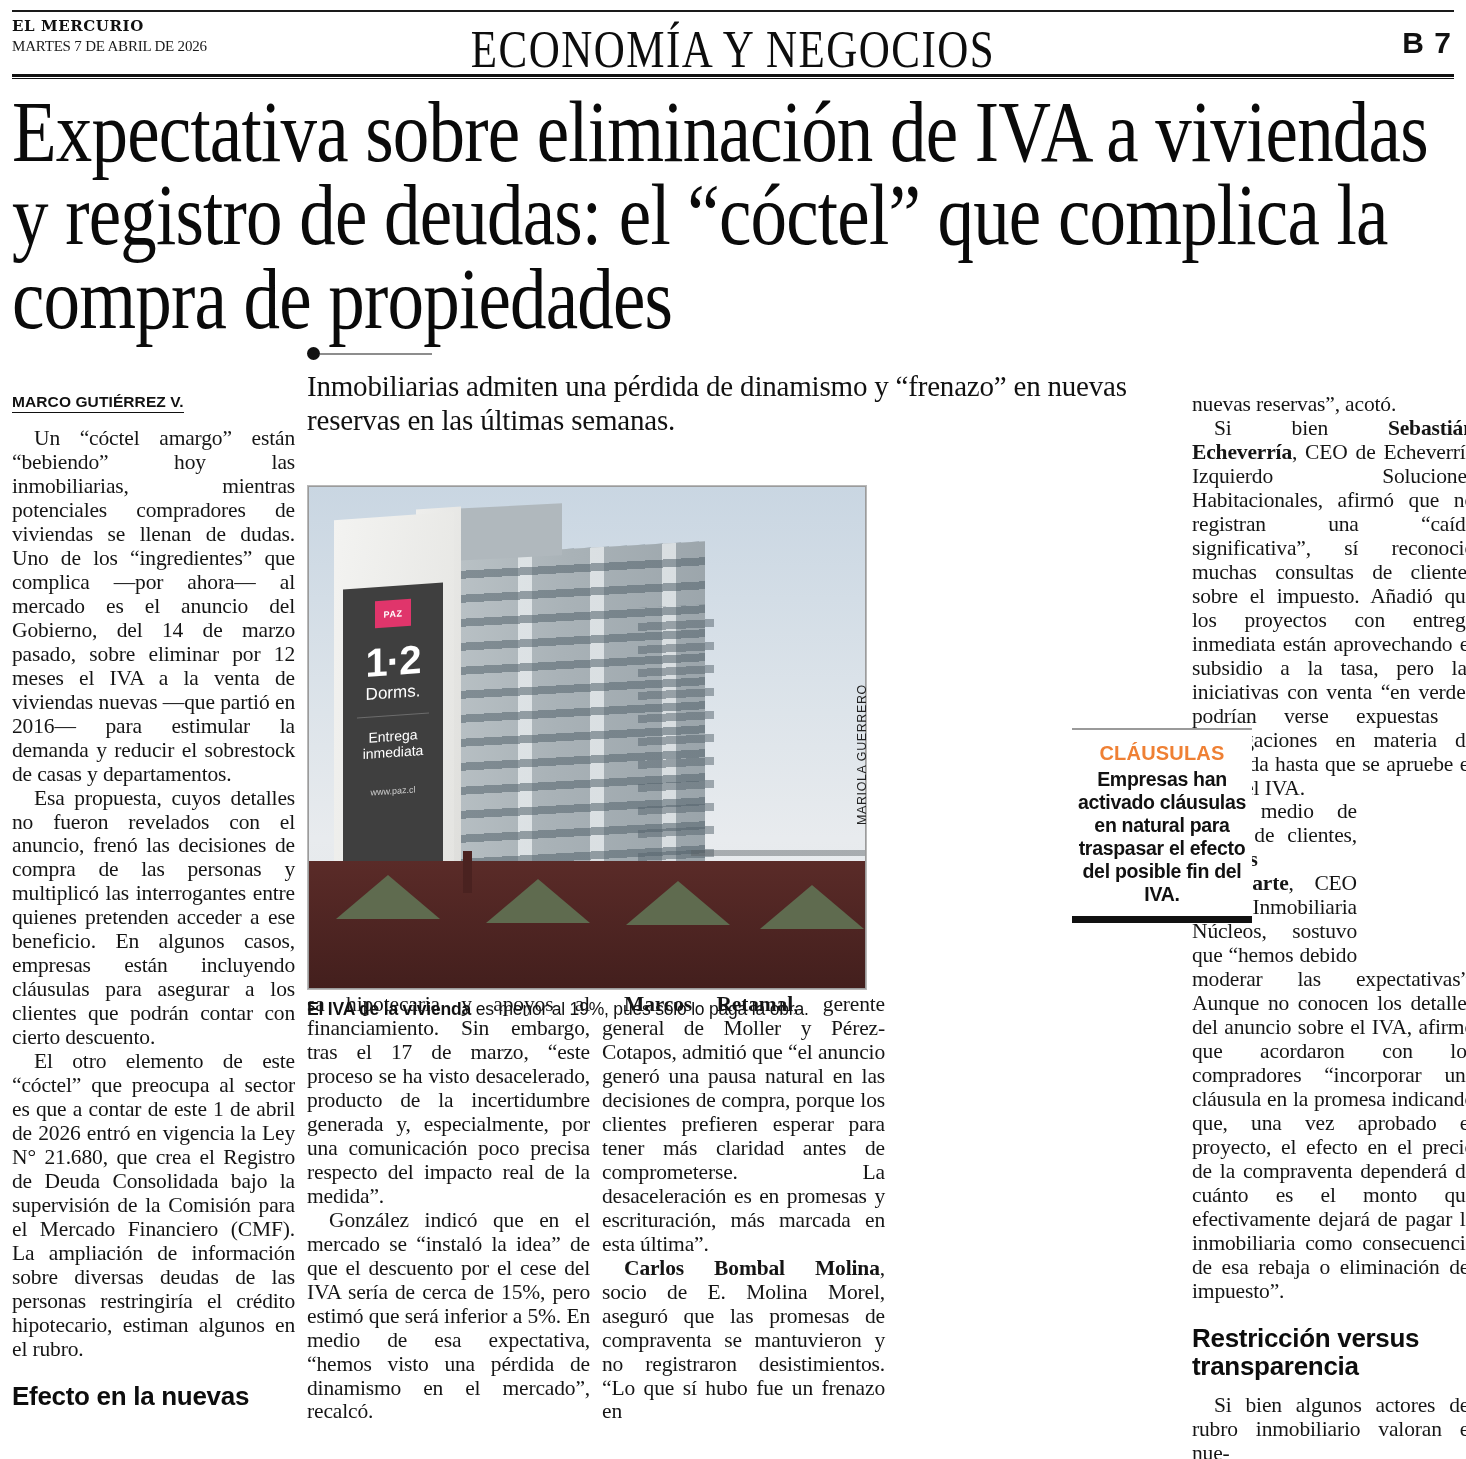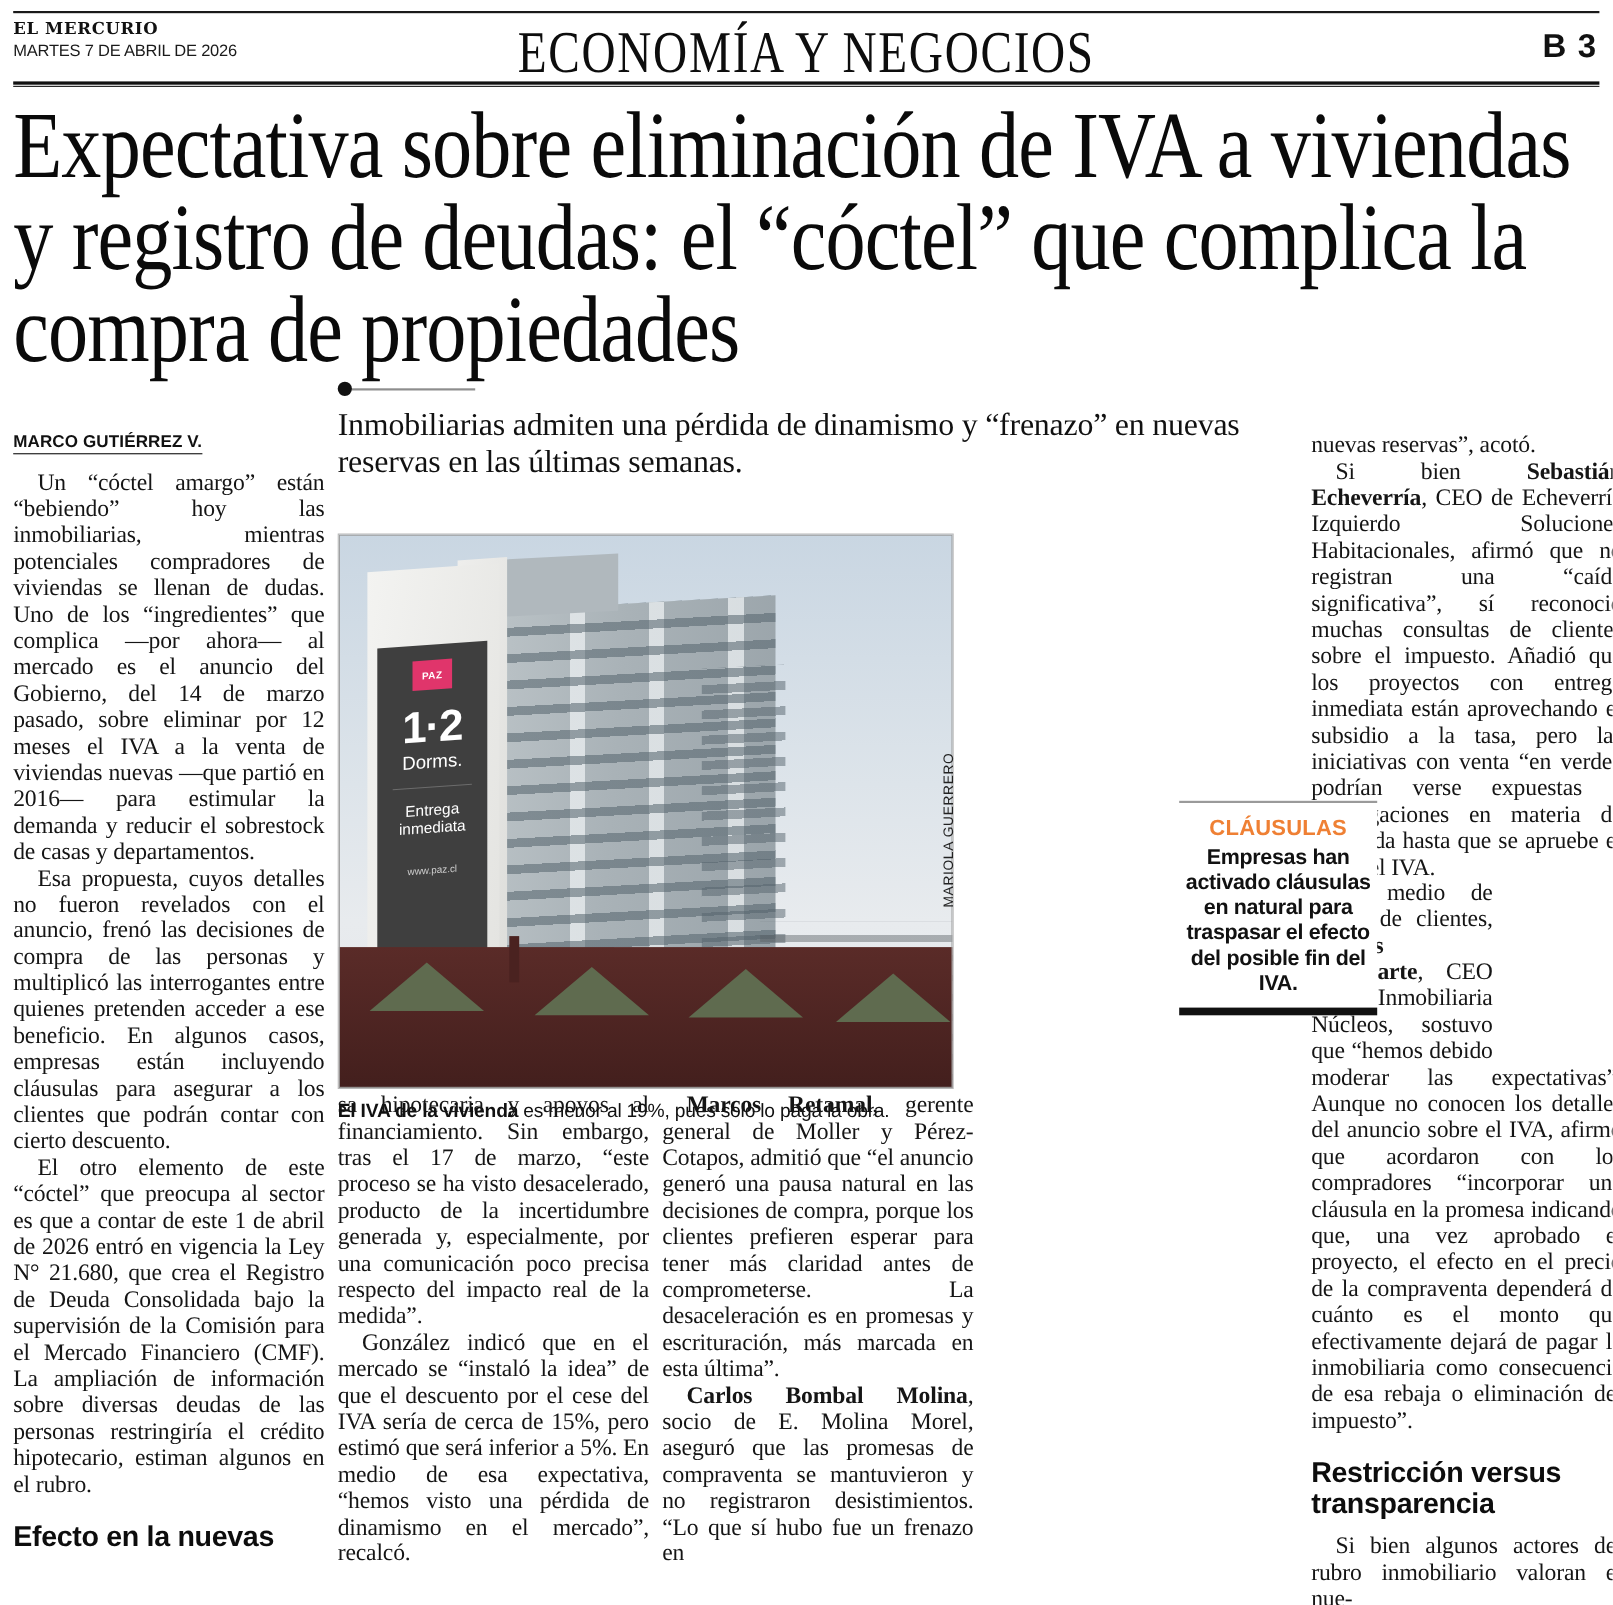--- a/index.html
+++ b/index.html
@@ -38,21 +38,21 @@
     line-height: 1.18;
   }
   .paper-name {
     font-family: "DejaVu Serif", serif;
     font-weight: bold;
     font-size: 15px;
     letter-spacing: 0.6px;
     color: #111;
   }
   .paper-date {
-    font-family: Liberation Sans, sans-serif;
+    font-family: Liberation Serif, serif;
     font-size: 15px;
     letter-spacing: -0.2px;
     color: #1a1a1a;
     margin-top: 2px;
   }
   .section-title {
     position: absolute;
     left: 0; right: 0;
     text-align: center;
     font-family: "Liberation Serif", serif;
@@ -357,21 +357,21 @@
 
 <div class="page">
 
   <div class="masthead-rule-top"></div>
   <div class="masthead">
     <div class="masthead-left">
       <div class="paper-name">EL MERCURIO</div>
       <div class="paper-date">MARTES 7 DE ABRIL DE 2026</div>
     </div>
     <div class="section-title">ECONOMÍA Y NEGOCIOS</div>
-    <div class="page-number">B 3</div>
+    <div class="page-number">B 7</div>
   </div>
   <div class="masthead-rule-bottom"></div>
 
   <h1 class="headline">Expectativa sobre eliminación de IVA a viviendas y registro de deudas: el “cóctel” que complica la compra de propiedades</h1>
 
   <div class="body-grid">
 
     <div class="deck-wrap" style="left:295px;">
       <div class="deck-dot-rule">
         <span class="deck-dot"></span>

